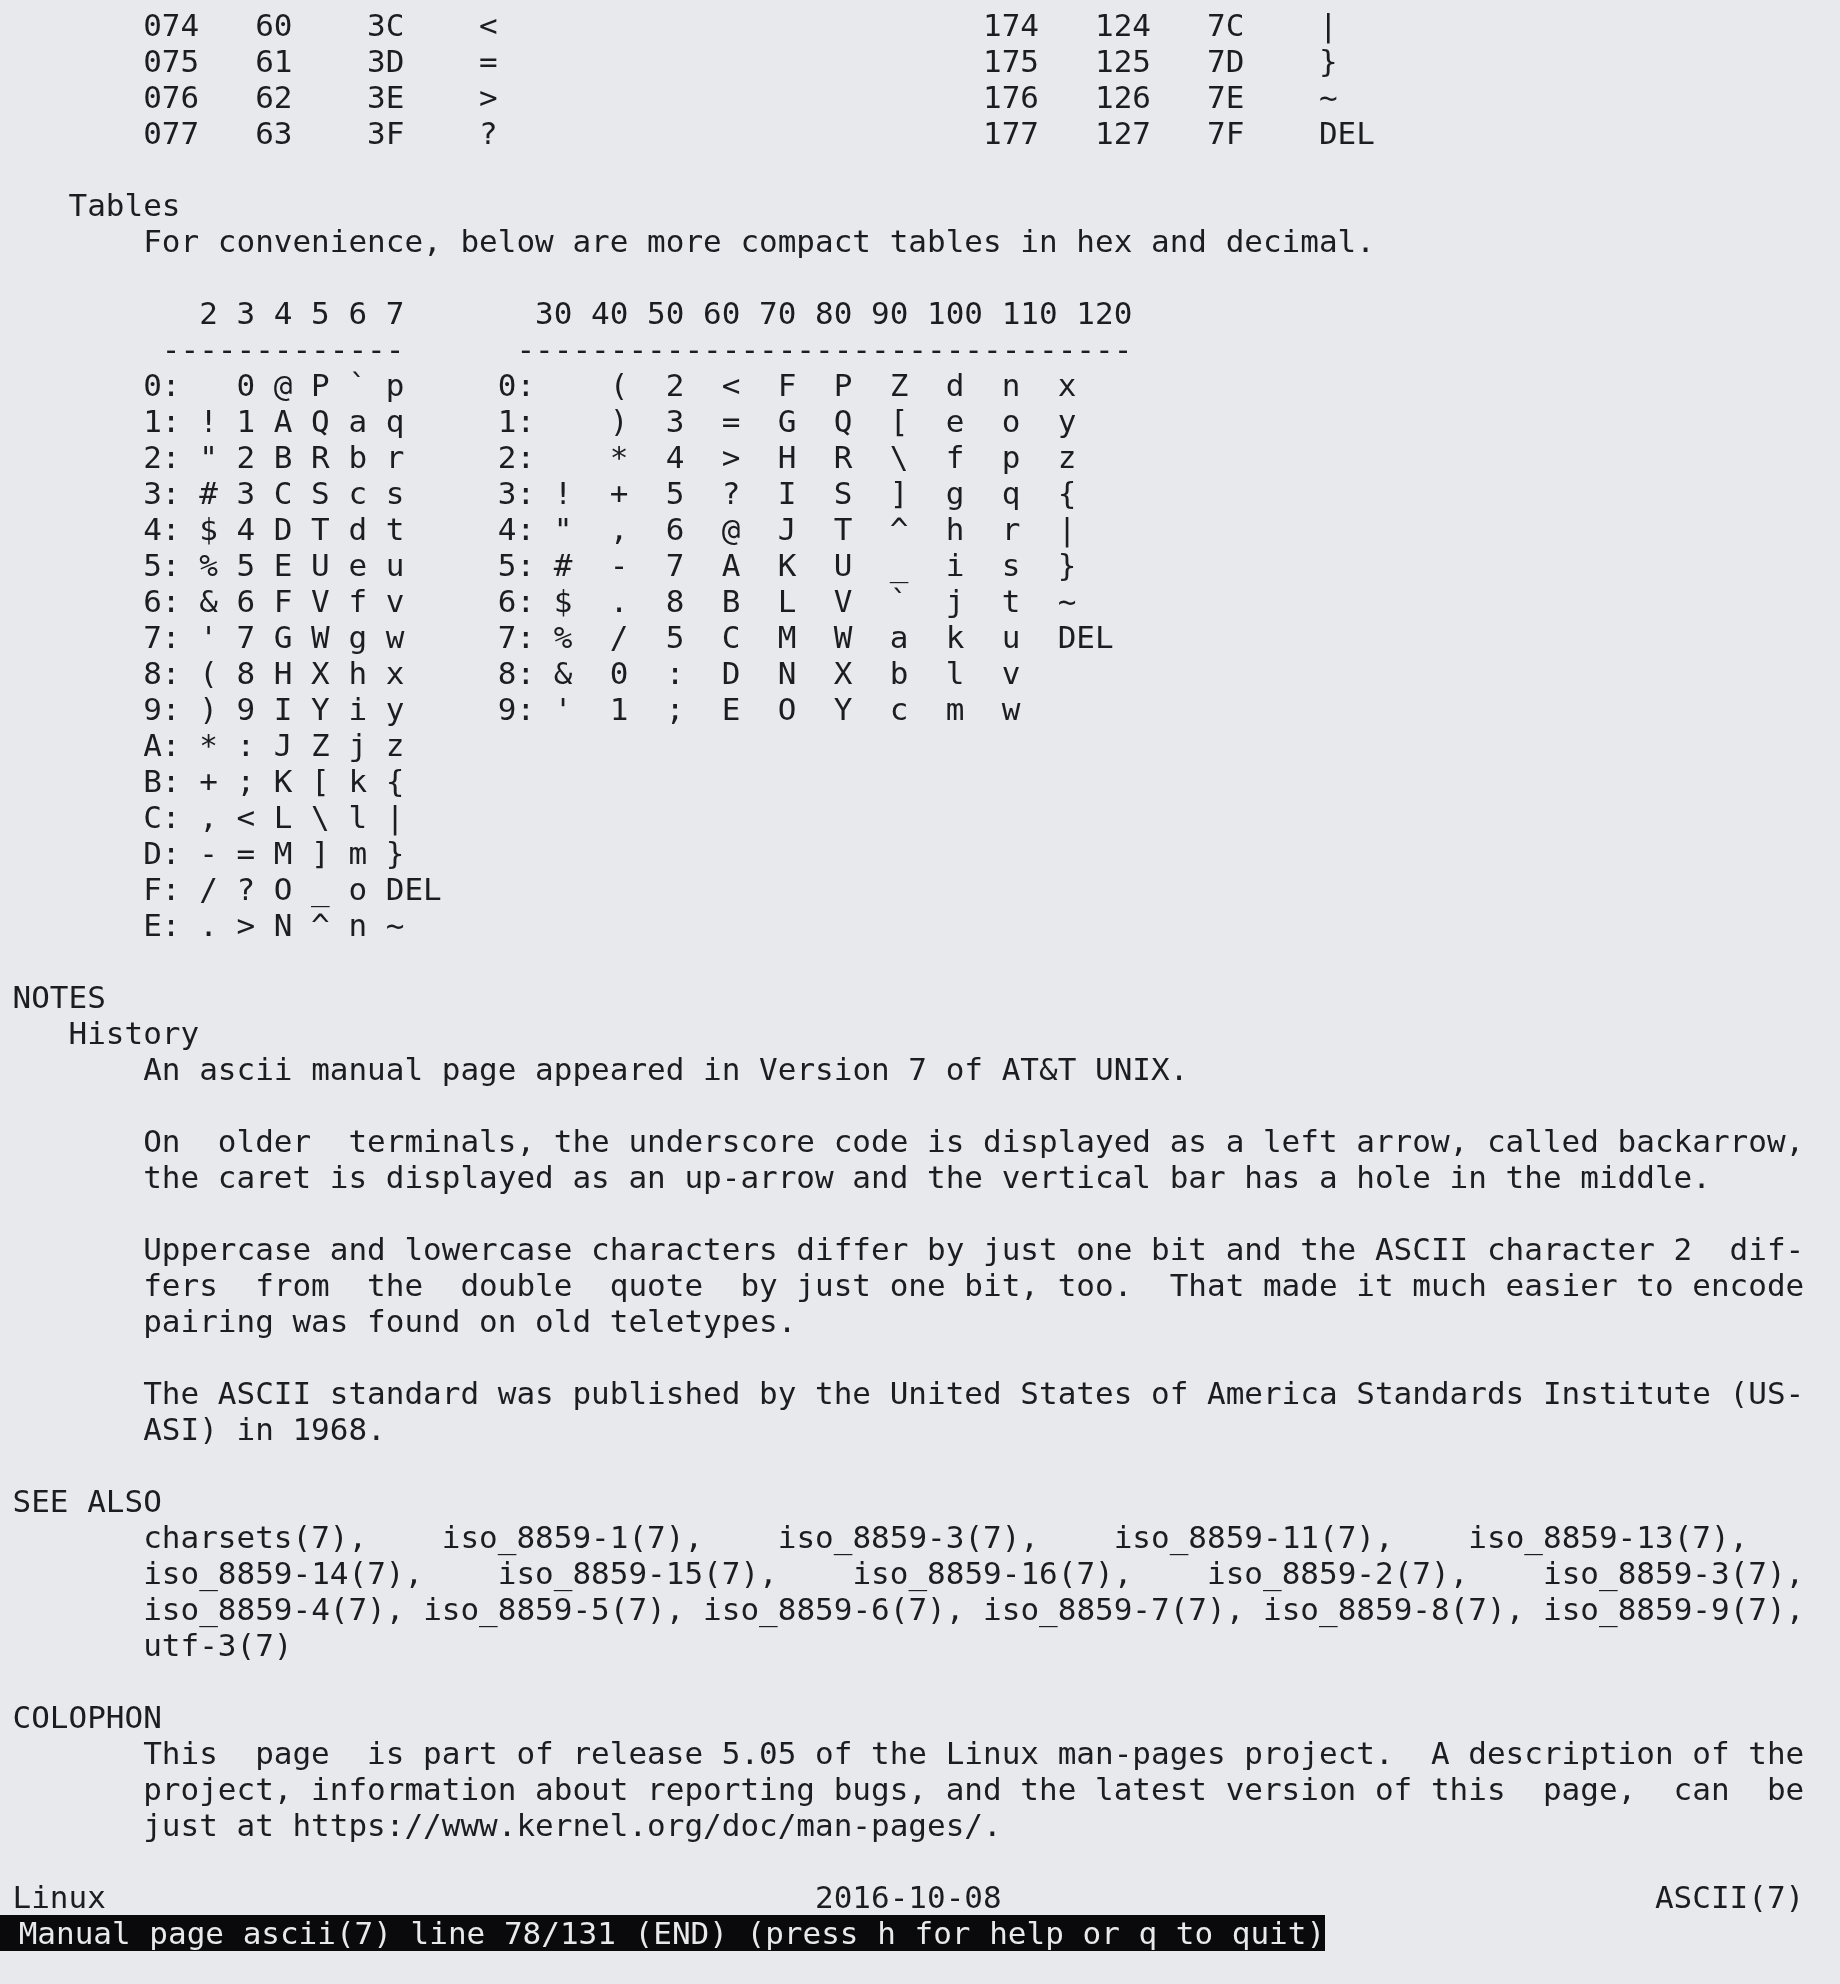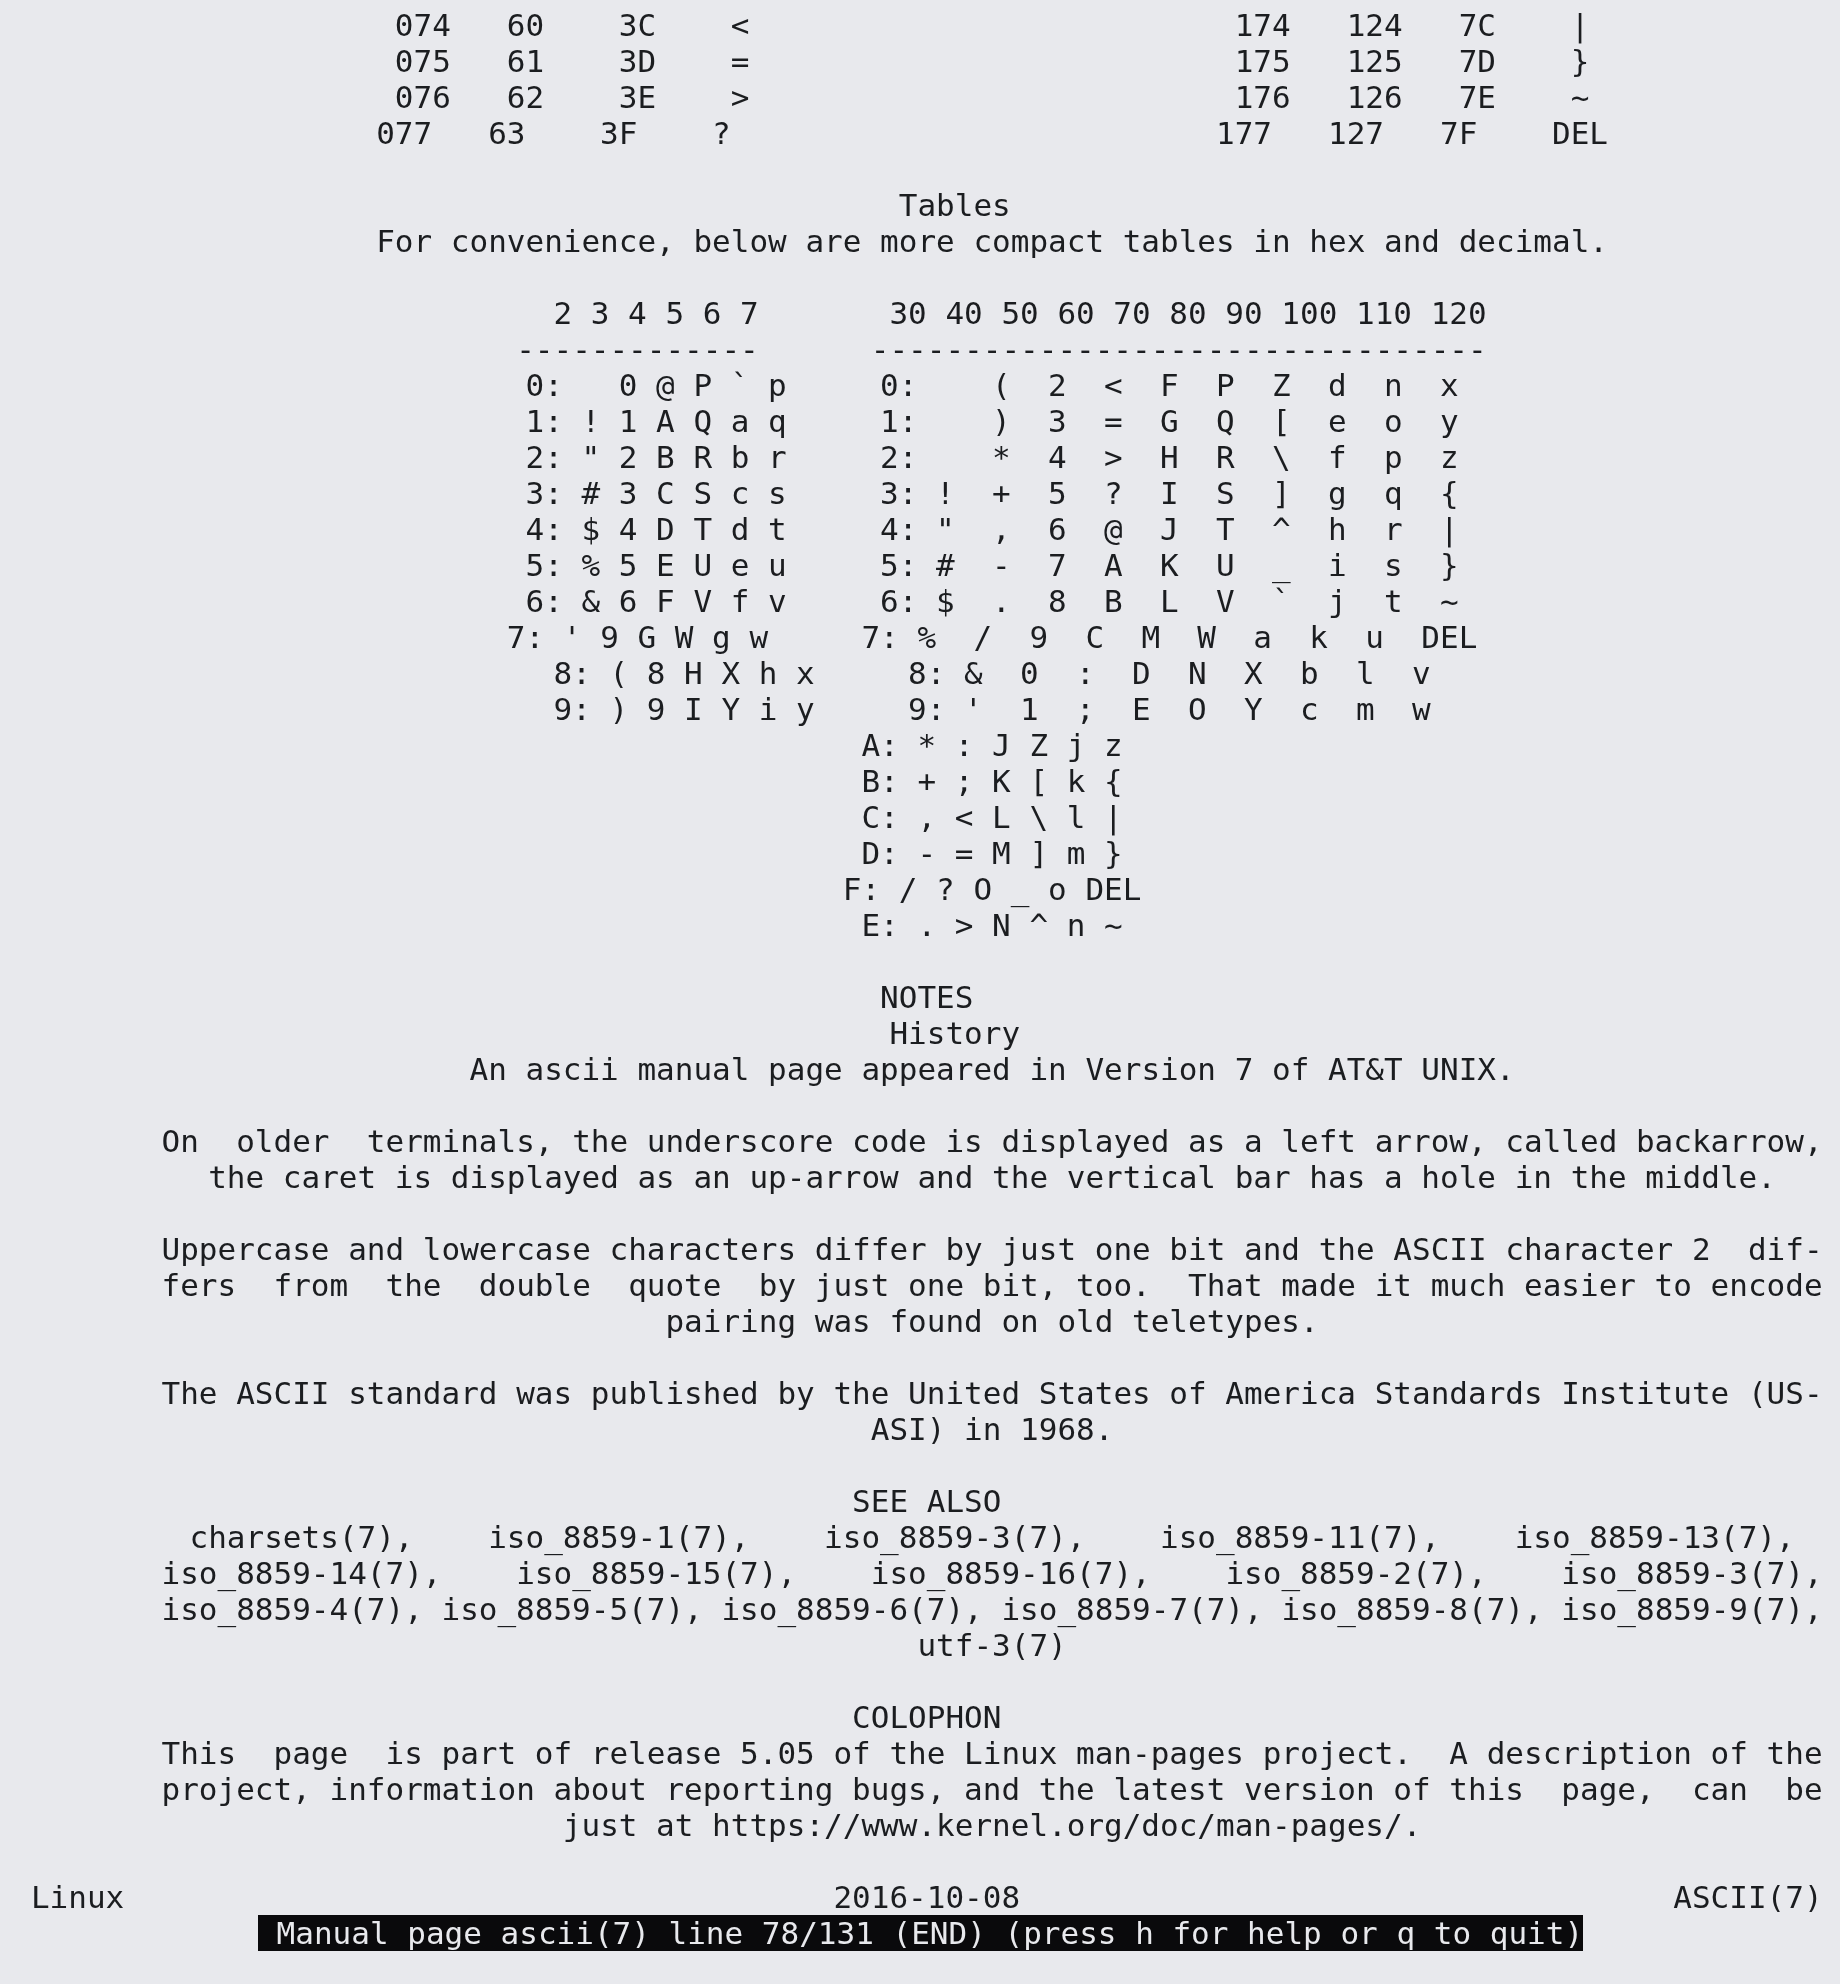--- a/index.html
+++ b/index.html
@@ -22,40 +22,40 @@
     white-space: pre;
   }
   .b { font-weight: normal; }
   .u { }
   #status-line { margin-left: -12.5px; }
   #statusbar-text { display: inline-block; }
 </style>
 </head>
 <body style="background: rgb(232, 233, 237);">
 
-<main id="screen" style="color: rgb(27, 29, 32); text-align: center;">
+<main id="screen" style="color: rgb(27, 29, 32);">
   <div id="doc-lines">
       <div class="line"><span>       074   60    3C    &lt;                          174   124   7C    |</span></div>
       <div class="line"><span>       075   61    3D    =                          175   125   7D    }</span></div>
       <div class="line"><span>       076   62    3E    &gt;                          176   126   7E    ~</span></div>
       <div class="line"><span>       077   63    3F    ?                          177   127   7F    DEL</span></div>
       <div class="line"><span></span></div>
       <div class="line"><span>   </span><span class="b">Tables</span></div>
       <div class="line"><span>       For convenience, below are more compact tables in hex and decimal.</span></div>
       <div class="line"><span></span></div>
       <div class="line"><span>          2 3 4 5 6 7       30 40 50 60 70 80 90 100 110 120</span></div>
       <div class="line"><span>        -------------      ---------------------------------</span></div>
       <div class="line"><span>       0:   0 @ P ` p     0:    (  2  &lt;  F  P  Z  d  n  x</span></div>
       <div class="line"><span>       1: ! 1 A Q a q     1:    )  3  =  G  Q  [  e  o  y</span></div>
       <div class="line"><span>       2: " 2 B R b r     2:    *  4  &gt;  H  R  \  f  p  z</span></div>
       <div class="line"><span>       3: # 3 C S c s     3: !  +  5  ?  I  S  ]  g  q  {</span></div>
       <div class="line"><span>       4: $ 4 D T d t     4: "  ,  6  @  J  T  ^  h  r  |</span></div>
       <div class="line"><span>       5: % 5 E U e u     5: #  -  7  A  K  U  _  i  s  }</span></div>
       <div class="line"><span>       6: &amp; 6 F V f v     6: $  .  8  B  L  V  `  j  t  ~</span></div>
-      <div class="line"><span>       7: ' 9 G W g w     7: %  /  9  C  M  W  a  k  u  DEL</span></div>
+      <div class="line"><span>       7: ' 7 G W g w     7: %  /  5  C  M  W  a  k  u  DEL</span></div>
       <div class="line"><span>       8: ( 8 H X h x     8: &amp;  0  :  D  N  X  b  l  v</span></div>
       <div class="line"><span>       9: ) 9 I Y i y     9: '  1  ;  E  O  Y  c  m  w</span></div>
       <div class="line"><span>       A: * : J Z j z</span></div>
       <div class="line"><span>       B: + ; K [ k {</span></div>
       <div class="line"><span>       C: , &lt; L \ l |</span></div>
       <div class="line"><span>       D: - = M ] m }</span></div>
       <div class="line"><span>       F: / ? O _ o DEL</span></div>
       <div class="line"><span>       E: . &gt; N ^ n ~</span></div>
       <div class="line"><span></span></div>
       <div class="line"><span class="b">NOTES</span></div>

